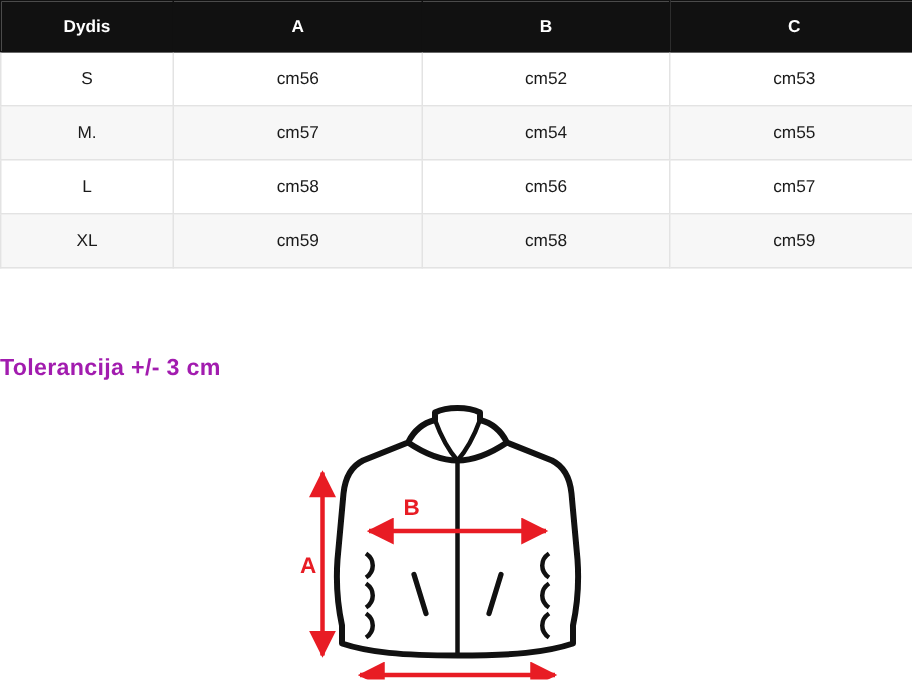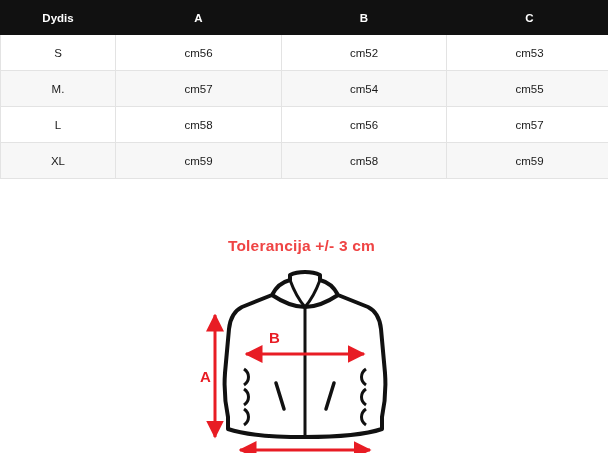--- a/index.html
+++ b/index.html
@@ -52,24 +52,24 @@
     background: #ffffff;
   }
   .col-size { width: 114px; }
   .col-a { width: 165px; }
   .col-b { width: 164px; }
   .col-c { width: 165px; }
 
   
   .tolerance {
     margin-top: 58px;
-    text-align: center;
+    text-align: left;
     font-size: 15.5px;
     font-weight: bold;
-    color: #ef4444;
+    color: #a21caf;
     letter-spacing: 0.2px;
   }
 
   
   .diagram-wrap {
     margin-top: 14px;
     display: flex;
     justify-content: center;
   }
   svg.vest-diagram {

